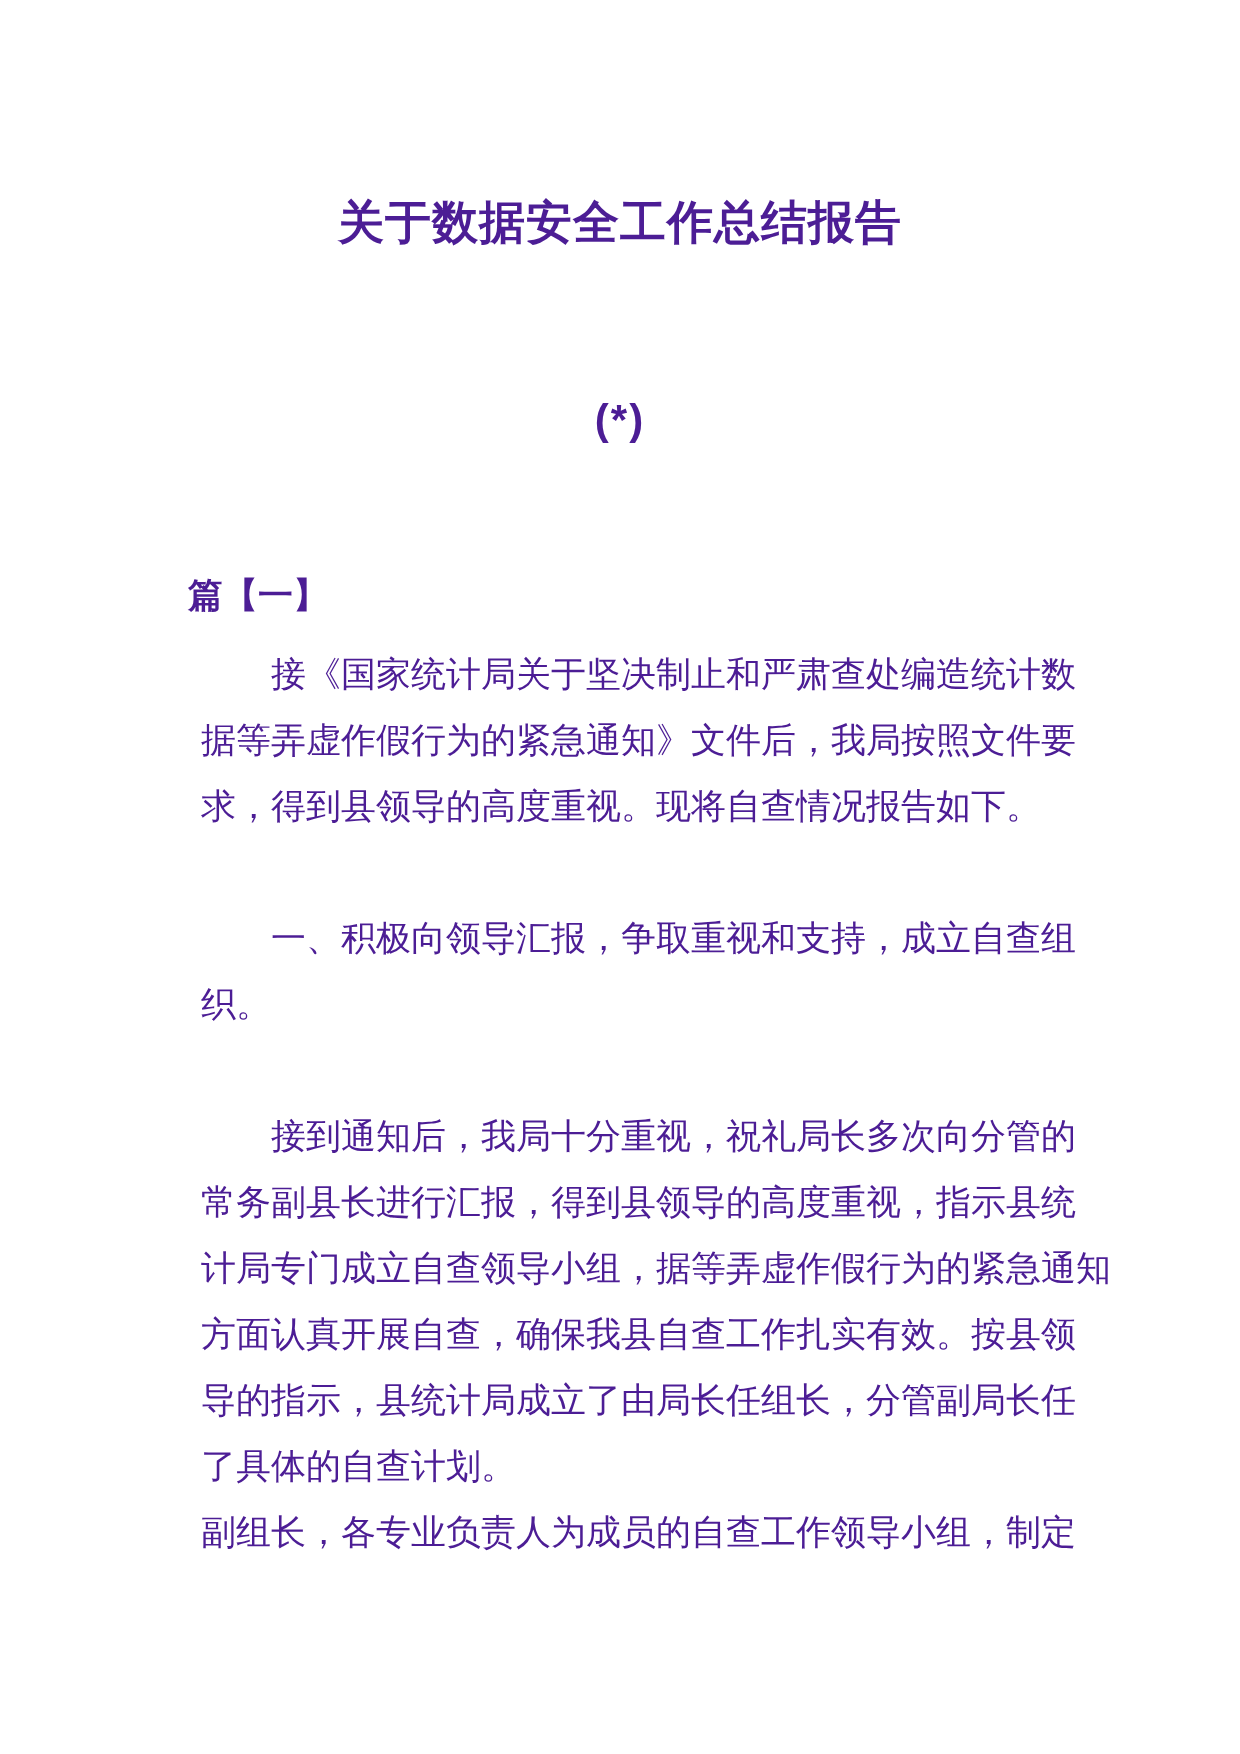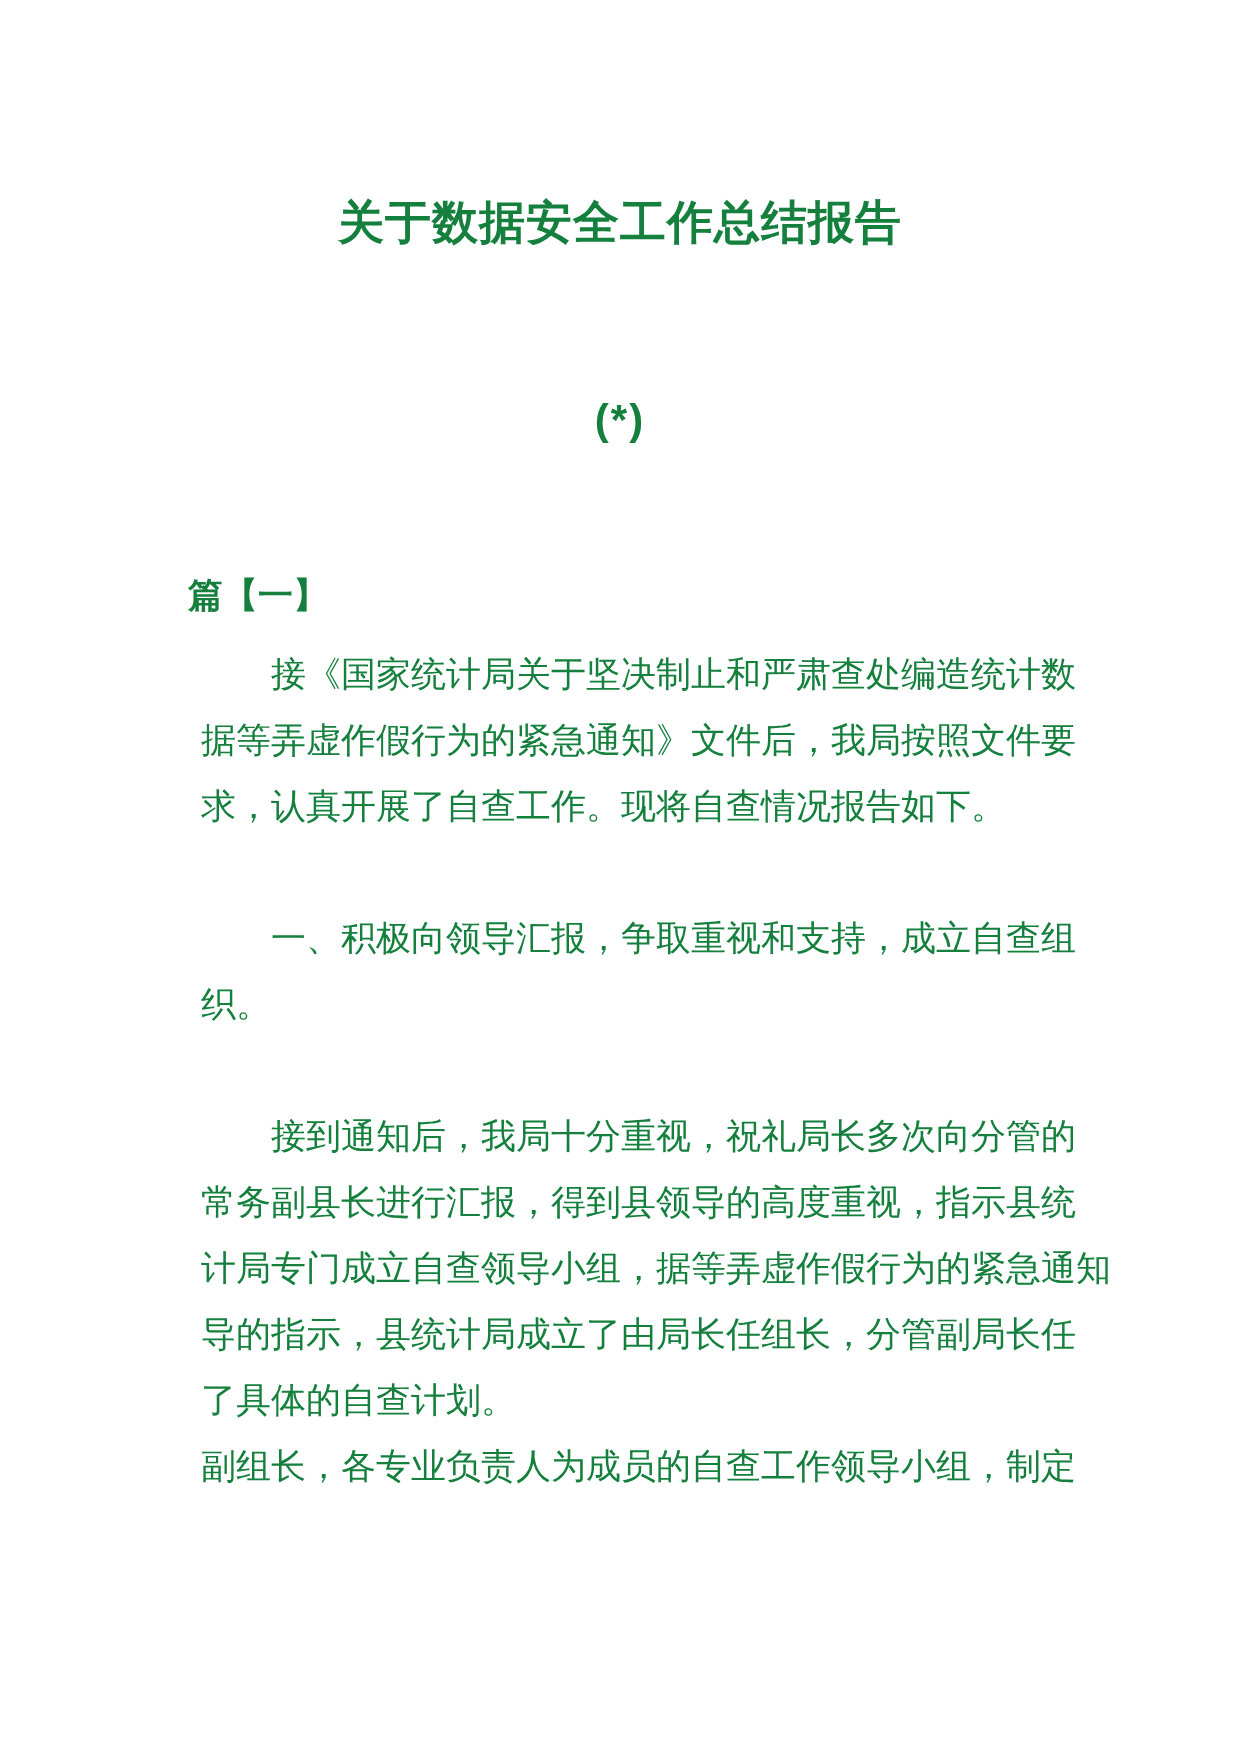--- a/index.html
+++ b/index.html
@@ -5,21 +5,21 @@
   html, body {
     margin: 0;
     padding: 0;
     background: #ffffff;
   }
   .page {
     position: relative;
     width: 1240px;
     height: 1754px;
     background: #ffffff;
-    color: #15803d;
+    color: #4c1d95;
     font-family: "Liberation Sans", sans-serif;
     overflow: hidden;
   }
   .content {
     position: absolute;
     left: 188px;
     right: 188px;
     top: 0;
   }
   .doc-title {
@@ -73,32 +73,33 @@
 
     <div class="star-line">(*)</div>
 
     <div class="body-text">
 
       <div class="section-heading">篇【一】</div>
 
       <div class="para">
         <div class="line indent">接《国家统计局关于坚决制止和严肃查处编造统计数</div>
         <div class="line">据等弄虚作假行为的紧急通知》文件后，我局按照文件要</div>
-        <div class="line">求，认真开展了自查工作。现将自查情况报告如下。</div>
+        <div class="line">求，得到县领导的高度重视。现将自查情况报告如下。</div>
       </div>
 
       <div class="para spaced">
         <div class="line indent">一、积极向领导汇报，争取重视和支持，成立自查组</div>
         <div class="line">织。</div>
       </div>
 
       <div class="para spaced">
         <div class="line indent">接到通知后，我局十分重视，祝礼局长多次向分管的</div>
         <div class="line">常务副县长进行汇报，得到县领导的高度重视，指示县统</div>
         <div class="line">计局专门成立自查领导小组，据等弄虚作假行为的紧急通知</div>
+        <div class="line">方面认真开展自查，确保我县自查工作扎实有效。按县领</div>
         <div class="line">导的指示，县统计局成立了由局长任组长，分管副局长任</div>
         <div class="line">了具体的自查计划。</div>
         <div class="line">副组长，各专业负责人为成员的自查工作领导小组，制定</div>
       </div>
 
     </div>
   </div>
 </div>
 
 </body></html>

